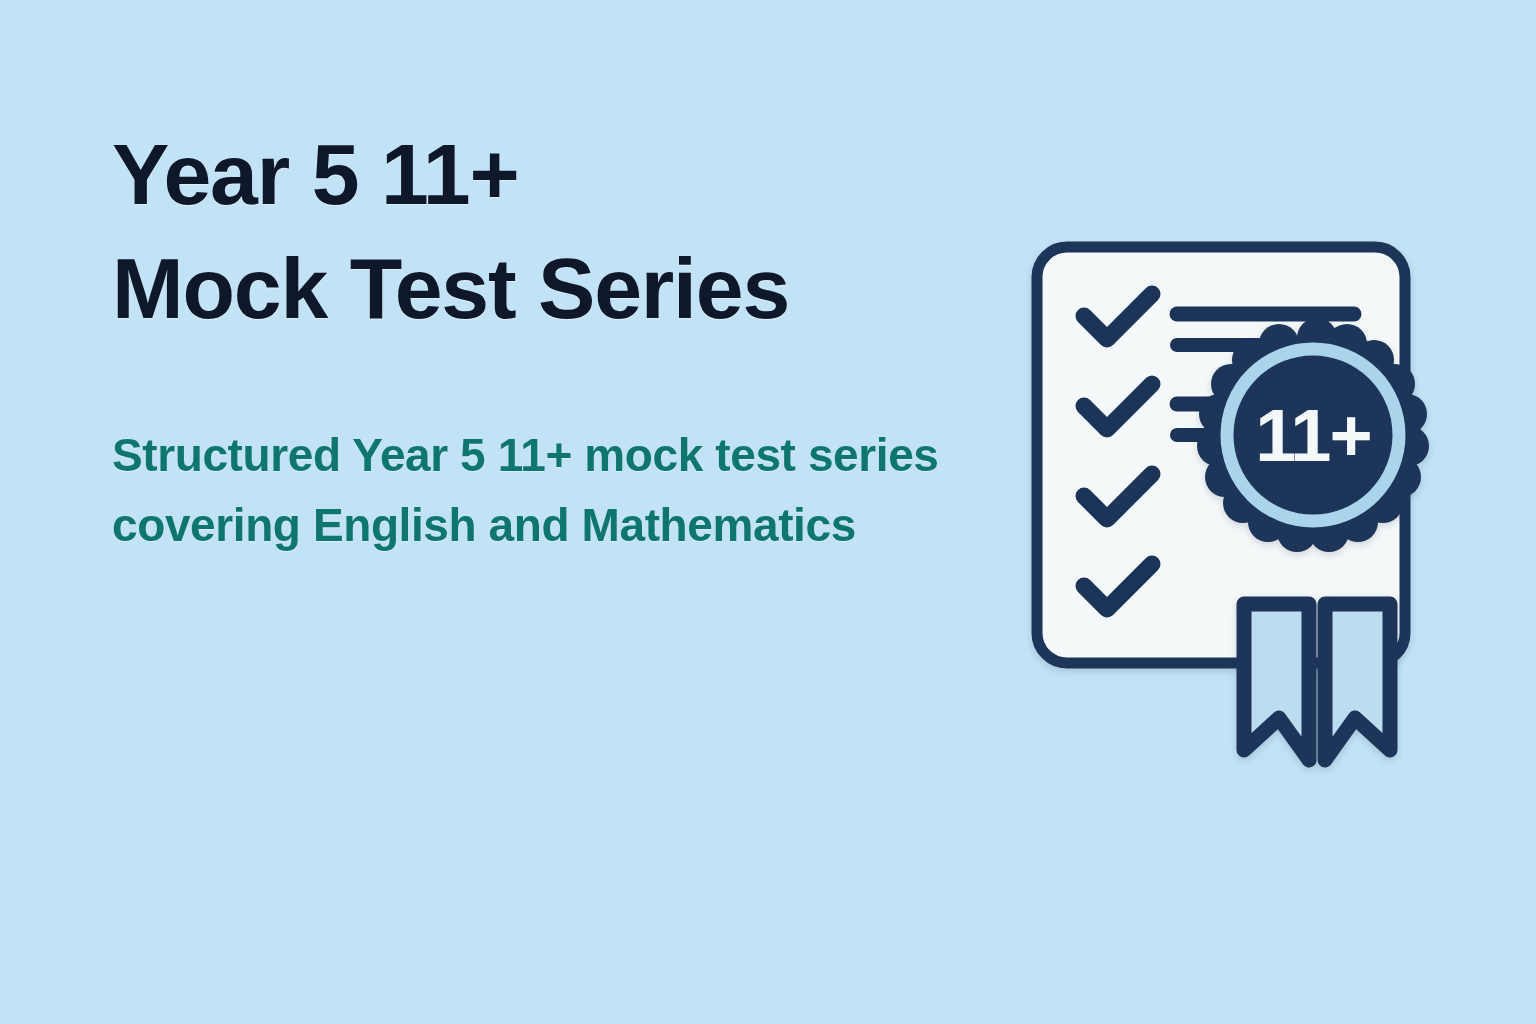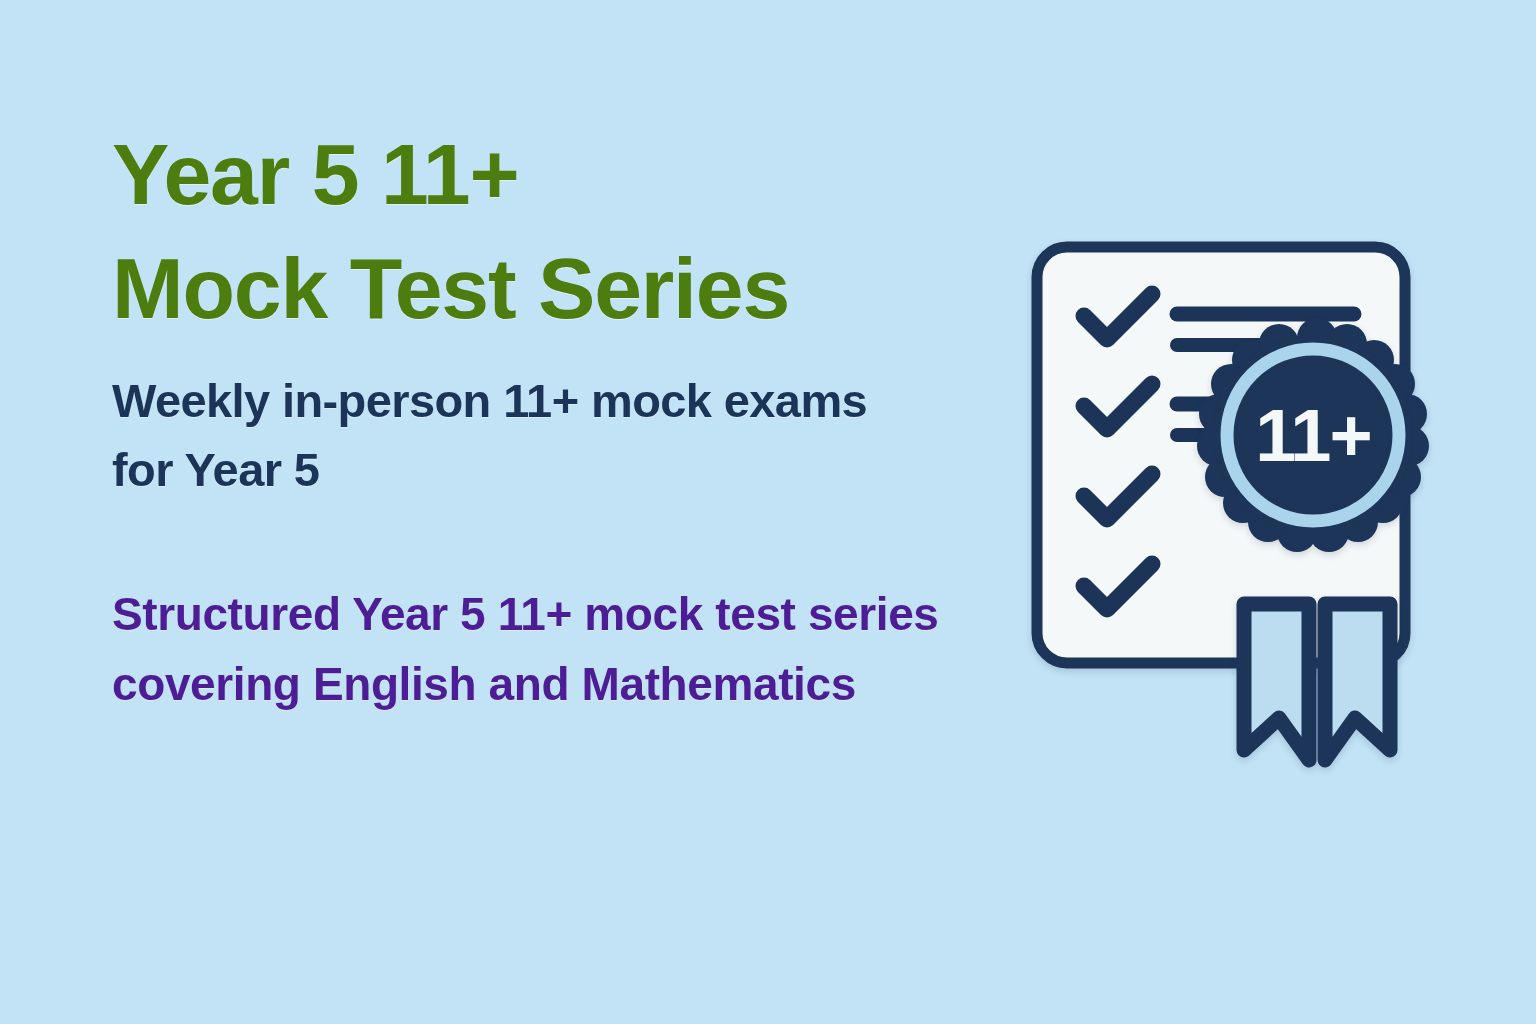--- a/index.html
+++ b/index.html
@@ -23,21 +23,21 @@
 
   
   #text-column {
     position: absolute;
     left: 112px;
     top: 118px;
     width: 900px;
   }
 
   #headline {
-    color: #4d7c0f;
+    color: #0f172a;
     font-size: 86px;
     font-weight: bold;
     line-height: 1.32;
     letter-spacing: -1.2px;
     margin: 0;
     white-space: pre-line;
     text-shadow: 0 1px 0 rgba(255,255,255,0.45);
   }
 
   #subtitle {
@@ -45,21 +45,21 @@
     font-size: 47px;
     font-weight: bold;
     line-height: 1.46;
     letter-spacing: -0.6px;
     margin: 22px 0 0 0;
     max-width: 790px;
     text-shadow: 0 1px 0 rgba(255,255,255,0.4);
   }
 
   #description {
-    color: #4c1d95;
+    color: #0f766e;
     font-size: 46px;
     font-weight: 600;
     line-height: 1.52;
     letter-spacing: -0.4px;
     margin: 76px 0 0 0;
     max-width: 880px;
     text-shadow: 0 1px 0 rgba(255,255,255,0.4);
   }
 
   
@@ -80,21 +80,20 @@
 </head>
 <body>
 
 <div id="banner">
 
   <div id="text-column">
 
     <h1 id="headline">Year 5 11+
 Mock Test Series</h1>
 
-    <p id="subtitle">Weekly in-person 11+ mock exams for Year 5</p>
 
     <p id="description">Structured Year 5 11+ mock test series covering English and Mathematics</p>
 
   </div>
 
   <div id="illustration">
     <svg viewBox="0 0 420 560" xmlns="http://www.w3.org/2000/svg">
 
       <defs>
 

